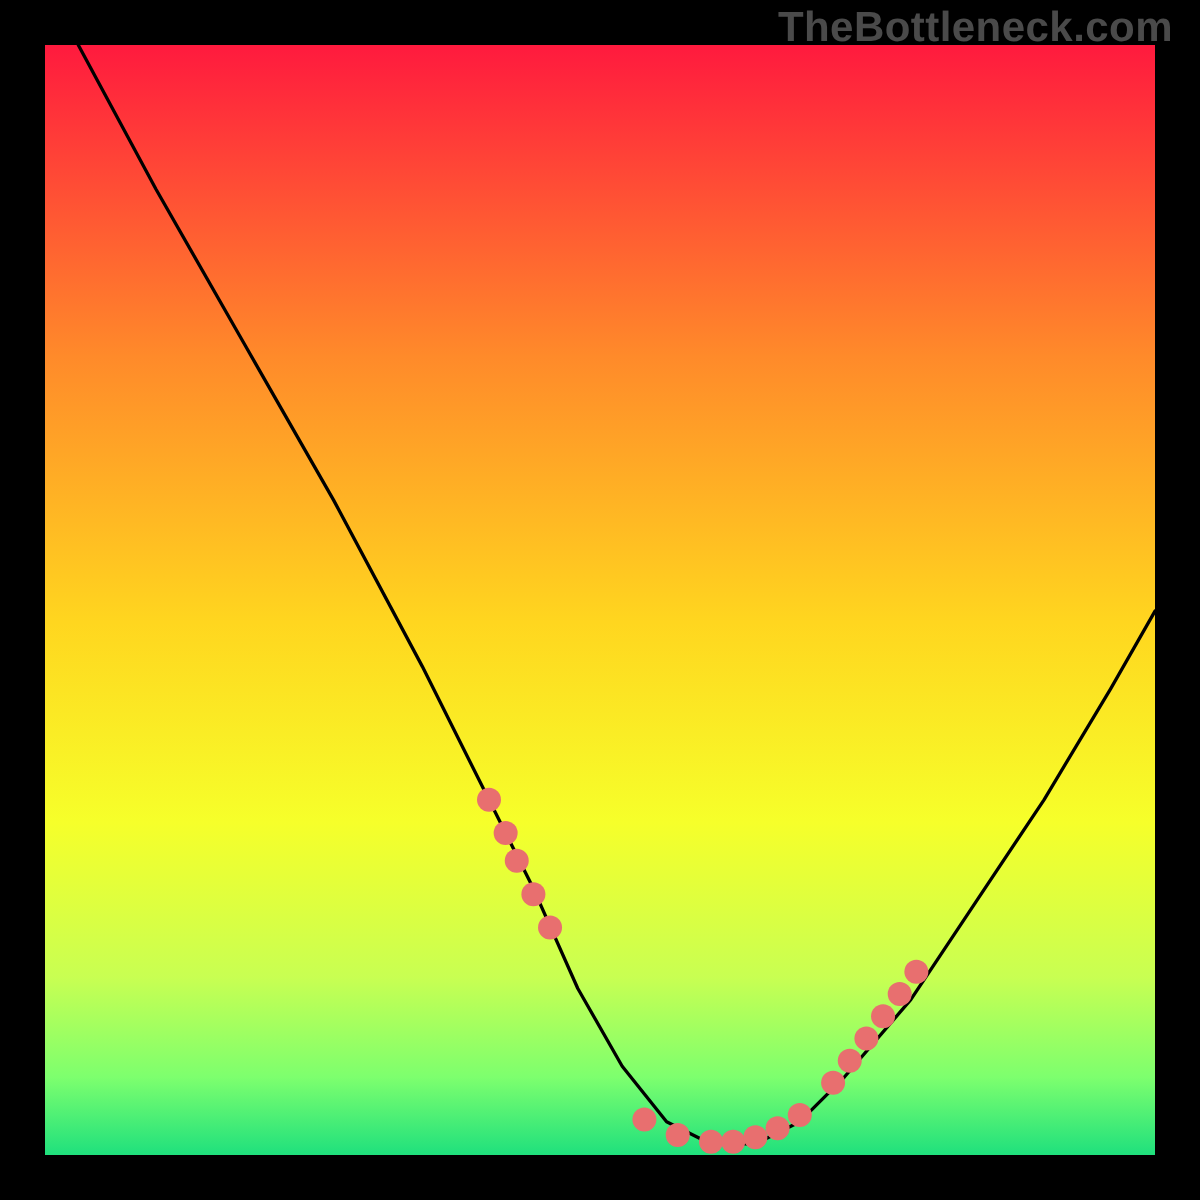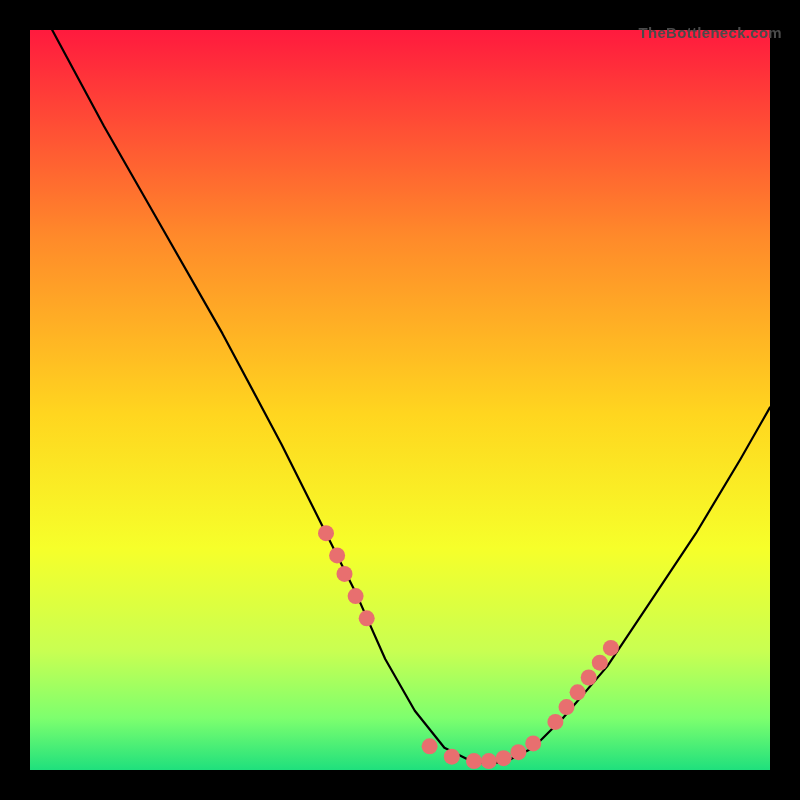--- a/index.html
+++ b/index.html
@@ -12,24 +12,24 @@
     font-family: Arial, Helvetica, sans-serif;
   }
   .stage {
     position: relative;
     width: 800px;
     height: 800px;
     background: #000;
   }
   .watermark {
     position: absolute;
-    top: 24px;
+    top: 2px;
     right: 18px;
     color: #4a4a4a;
-    font-size: 15px;
+    font-size: 28px;
     font-weight: 600;
     letter-spacing: 0.3px;
     z-index: 5;
   }
   svg {
     position: absolute;
     top: 0;
     left: 0;
     display: block;
   }

